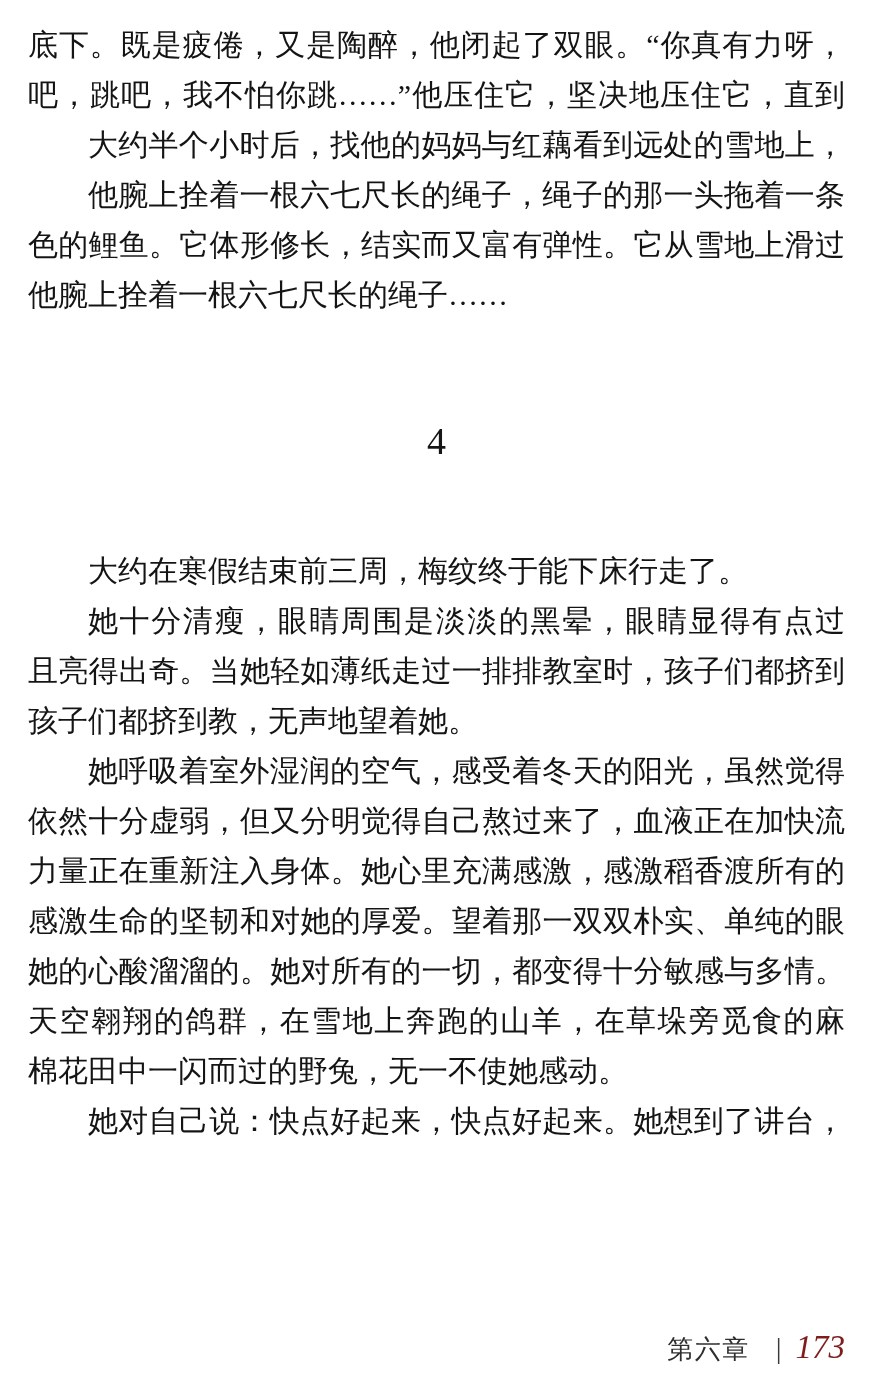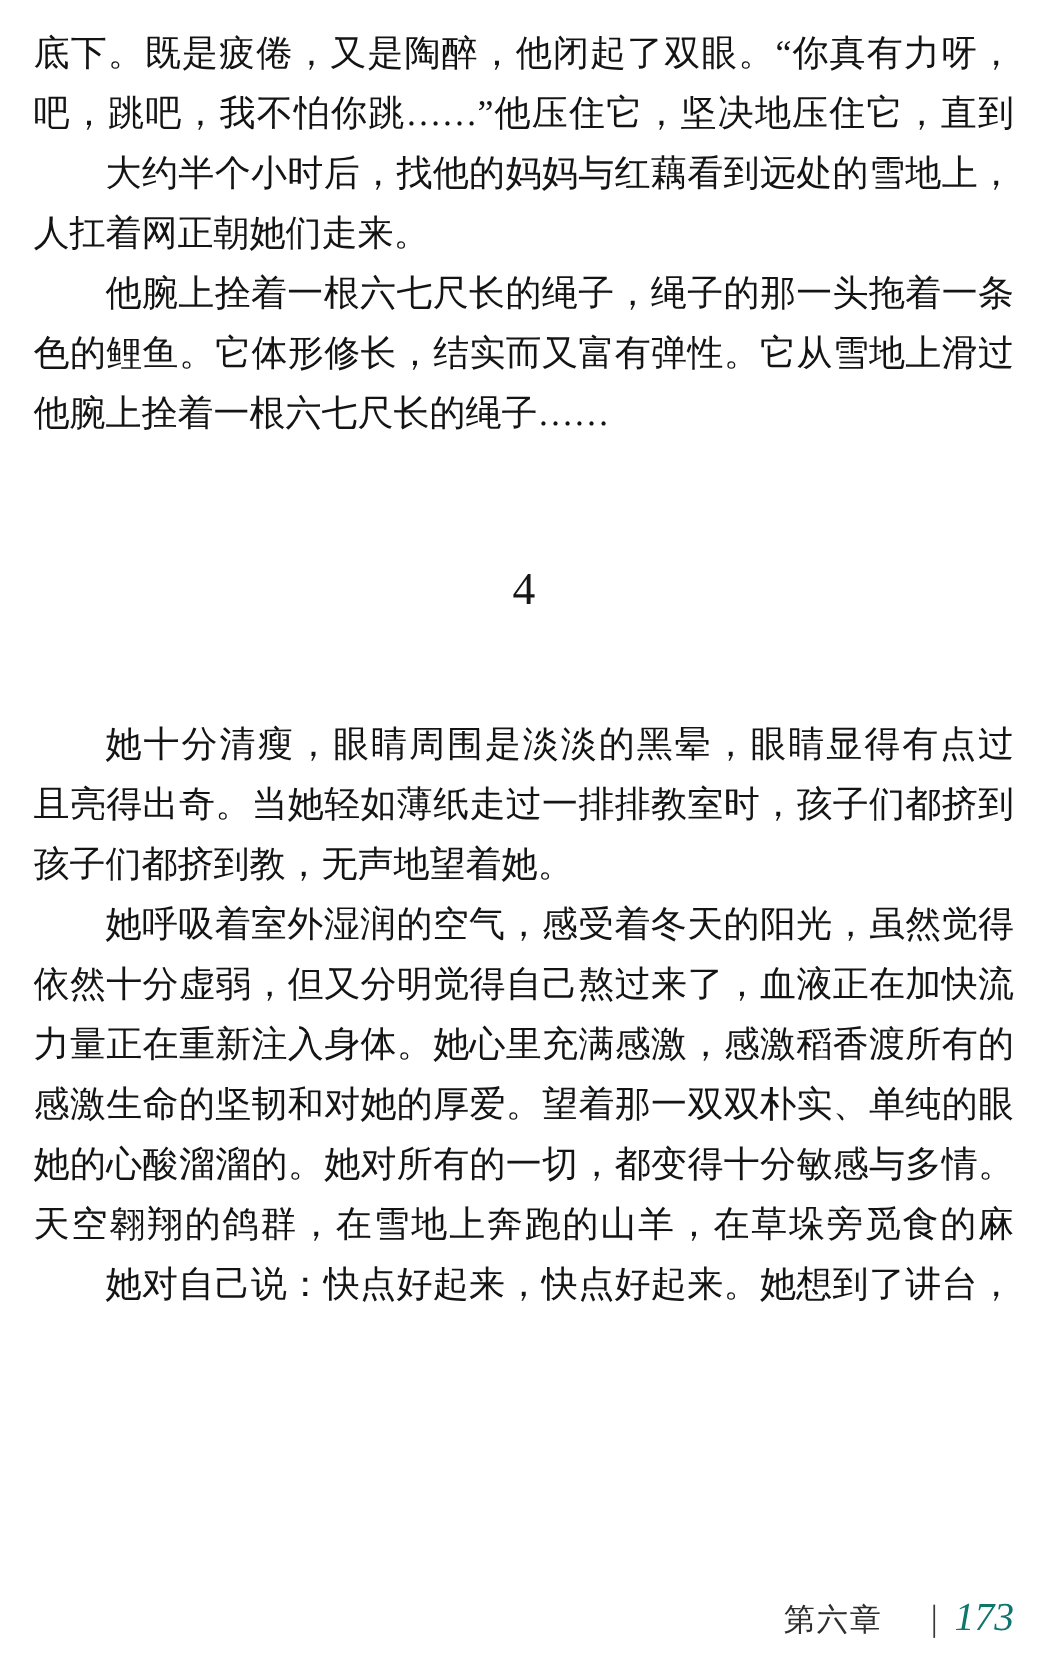--- a/index.html
+++ b/index.html
@@ -51,73 +51,76 @@
     bottom: 24px;
     display: flex;
     align-items: baseline;
     white-space: nowrap;
   }
   .footer-cn {
     font-size: 26px;
     color: #2e2e2e;
     letter-spacing: 1.5px;
   }
-  .chapter-label { margin-right: 24px; }
+  .chapter-label { margin-right: 10px; }
   .footer-separator {
     font-size: 29px;
     color: #3a3a3a;
     margin: 0 14px 0 16px;
     transform: scaleY(1.05);
     display: inline-block;
   }
   .page-number {
     font-size: 33px;
     font-style: italic;
-    color: #0f766e;
+    color: #7f1d1d;
   }
 </style>
 </head>
 <body>
 
 <div class="content">
 
   <div class="para">
     <div class="line">底下。既是疲倦，又是陶醉，他闭起了双眼。“你真有力呀，你跳</div>
     <div class="line">吧，跳吧，我不怕你跳……”他压住它，坚决地压住它，直到它安静</div>
   </div>
 
   <div class="para">
     <div class="line indent">大约半个小时后，找他的妈妈与红藕看到远处的雪地上，一个</div>
-    <div class="line last">人扛着网正朝她们走来。</div>
   </div>
 
   <div class="para">
     <div class="line indent">他腕上拴着一根六七尺长的绳子，绳子的那一头拖着一条金</div>
     <div class="line">色的鲤鱼。它体形修长，结实而又富有弹性。它从雪地上滑过时，</div>
     <div class="line last">他腕上拴着一根六七尺长的绳子……</div>
   </div>
 
   <div class="section-heading">
     <span class="section-number">4</span>
   </div>
 
+  <div class="para">
+    <div class="line indent last">大约在寒假结束前三周，梅纹终于能下床行走了。</div>
+  </div>
 
   <div class="para">
     <div class="line indent">她十分清瘦，眼睛周围是淡淡的黑晕，眼睛显得有点过大，并</div>
     <div class="line">且亮得出奇。当她轻如薄纸走过一排排教室时，孩子们都挤到教</div>
     <div class="line last">孩子们都挤到教，无声地望着她。</div>
   </div>
 
   <div class="para">
     <div class="line indent">她呼吸着室外湿润的空气，感受着冬天的阳光，虽然觉得身体</div>
     <div class="line">依然十分虚弱，但又分明觉得自己熬过来了，血液正在加快流淌，</div>
     <div class="line">力量正在重新注入身体。她心里充满感激，感激稻香渡所有的人，</div>
     <div class="line">感激生命的坚韧和对她的厚爱。望着那一双双朴实、单纯的眼睛，</div>
     <div class="line">她的心酸溜溜的。她对所有的一切，都变得十分敏感与多情。在</div>
     <div class="line">天空翱翔的鸽群，在雪地上奔跑的山羊，在草垛旁觅食的麻雀，在</div>
+    <div class="line last">棉花田中一闪而过的野兔，无一不使她感动。</div>
   </div>
 
   <div class="para">
     <div class="line indent">她对自己说：快点好起来，快点好起来。她想到了讲台，想到</div>
   </div>
 
 </div>
 
 <div class="footer">
   <span class="footer-cn chapter-label">第六章</span>

